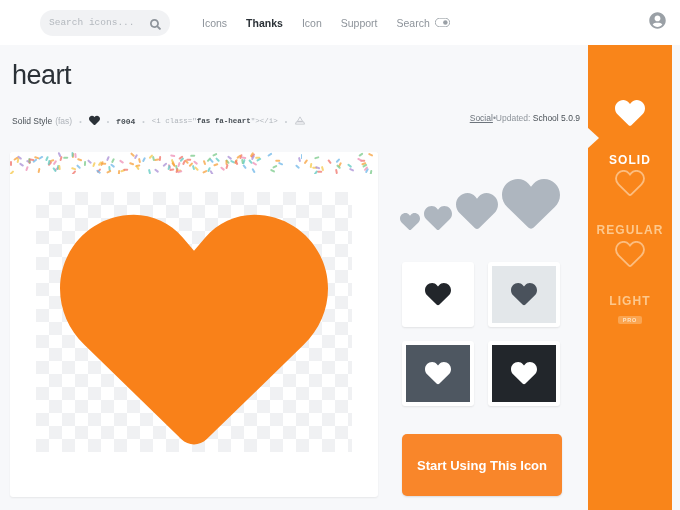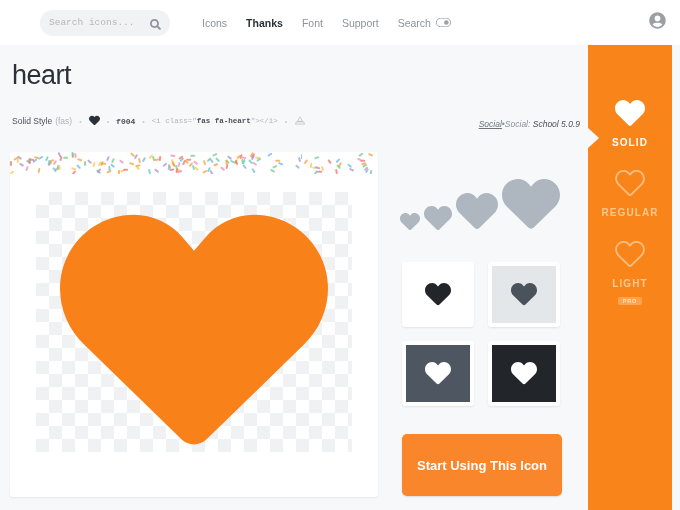--- a/index.html
+++ b/index.html
@@ -62,23 +62,22 @@
   .meta-unicode {
     font-family: "Liberation Mono", monospace; font-size: 8px; color: #4a5157;
     font-weight: bold;
   }
   .meta-code {
     font-family: "Liberation Mono", monospace; font-size: 7.5px; color: #b0b5bb;
   }
   .meta-code b { color: #4a5157; }
   .meta-right {
     position: absolute; top: 113px; right: 100px;
-    display: flex; align-items: flex-end; font-size: 8.5px; color: #8d939a;
+    display: flex; align-items: flex-start; font-size: 8.5px; color: #8d939a;
     height: 16px;
-    font-style: italic;
   }
   .meta-cat { color: #6d747c; text-decoration: underline; }
   .meta-upd b { color: #4a5157; font-weight: normal; }
 
   
   .preview-card {
     position: absolute; left: 10px; top: 152px; width: 368px; height: 345px;
     background: #ffffff; border-radius: 3px;
     box-shadow: 0 1px 2px rgba(0,0,0,0.07);
     overflow: hidden;
@@ -143,22 +142,22 @@
   .notch {
     position: absolute; left: -1px; top: 82px; width: 12px; height: 22px;
     background: #f7f8fa;
     clip-path: polygon(0 0, 100% 50%, 0 100%);
   }
   .style-item {
     position: absolute; left: 0; width: 84px; text-align: center;
     cursor: pointer;
   }
   .style-label {
-    font-size: 10px; font-weight: bold; letter-spacing: 1.1px;
-    margin-top: 7px; color: #fdc88d;
+    font-size: 12px; font-weight: bold; letter-spacing: 1.1px;
+    margin-top: 23px; color: #fdc88d;
   }
   .style-item.active .style-label { color: #ffffff; }
   .pro-badge {
     display: inline-block; margin-top: 5px; padding: 1px 5px;
     background: #fba551; color: #fde2c4; border-radius: 2px;
     font-size: 5.5px; font-weight: bold; letter-spacing: 0.8px;
   }
 </style>
 </head>
 <body>
@@ -172,21 +171,21 @@
       <span class="search-icon">
         <svg width="11" height="11" viewBox="0 0 512 512" fill="#8d939a">
           <path d="M505 442L405 342c-4-4-10-7-16-7h-16c27-35 43-78 43-125C416 92 324 0 208 0S0 92 0 208s92 208 208 208c47 0 90-16 125-43v16c0 6 3 12 7 16l100 100c9 9 23 9 32 0l33-33c9-9 9-23 0-30zM208 336c-71 0-128-57-128-128S137 80 208 80s128 57 128 128-57 128-128 128z"></path>
         </svg>
       </span>
     </div>
 
     <nav class="nav">
       <a href="#">Icons</a>
       <a href="#" class="active">Thanks</a>
-      <a href="#">Font</a>
+      <a href="#">Icon</a>
       <a href="#">Support</a>
       <a href="#" class="nav-upgrade">
         <span>Search</span>
         <span>
           <svg width="15" height="9" viewBox="0 0 576 352">
             <rect x="8" y="8" width="560" height="336" rx="168" fill="none" stroke="#9aa0a6" stroke-width="34"></rect>
             <circle cx="400" cy="176" r="88" fill="#9aa0a6"></circle>
           </svg>
         </span>
       </a>
@@ -221,21 +220,21 @@
       <svg width="12" height="11" viewBox="0 0 640 512" fill="none" stroke="#b0b5bb" stroke-width="34">
         <path d="M320 64 L180 300 H460 Z"></path>
         <path d="M120 330 H520 L560 450 H80 Z"></path>
       </svg>
     </span>
   </div>
 
   <div class="meta-right">
     <a href="#" class="meta-cat">Social</a>
     <span class="dot">•</span>
-    <span class="meta-upd"><span>Social:</span> <b>School 5.0.9</b></span>
+    <span class="meta-upd"><span>Updated:</span> <b>School 5.0.9</b></span>
   </div>
 
   <div class="preview-card">
     <div class="confetti" id="confetti">
         <span style="left: 49.0415%; top: 10.0942px; background: rgb(247, 160, 60); transform: rotate(43deg);"></span>
         <span style="left: 44.321%; top: 9.11489px; background: rgb(247, 160, 60); transform: rotate(158deg);"></span>
         <span style="left: 58.942%; top: 7.39483px; background: rgb(121, 201, 138); transform: rotate(140deg);"></span>
         <span style="left: 65.7442%; top: 1.37847px; background: rgb(240, 115, 106); transform: rotate(42deg);"></span>
         <span style="left: 67.1965%; top: 2.8436px; background: rgb(245, 200, 76); transform: rotate(87deg);"></span>
         <span style="left: 17.62%; top: 0.901312px; background: rgb(239, 143, 181); transform: rotate(174deg);"></span>

